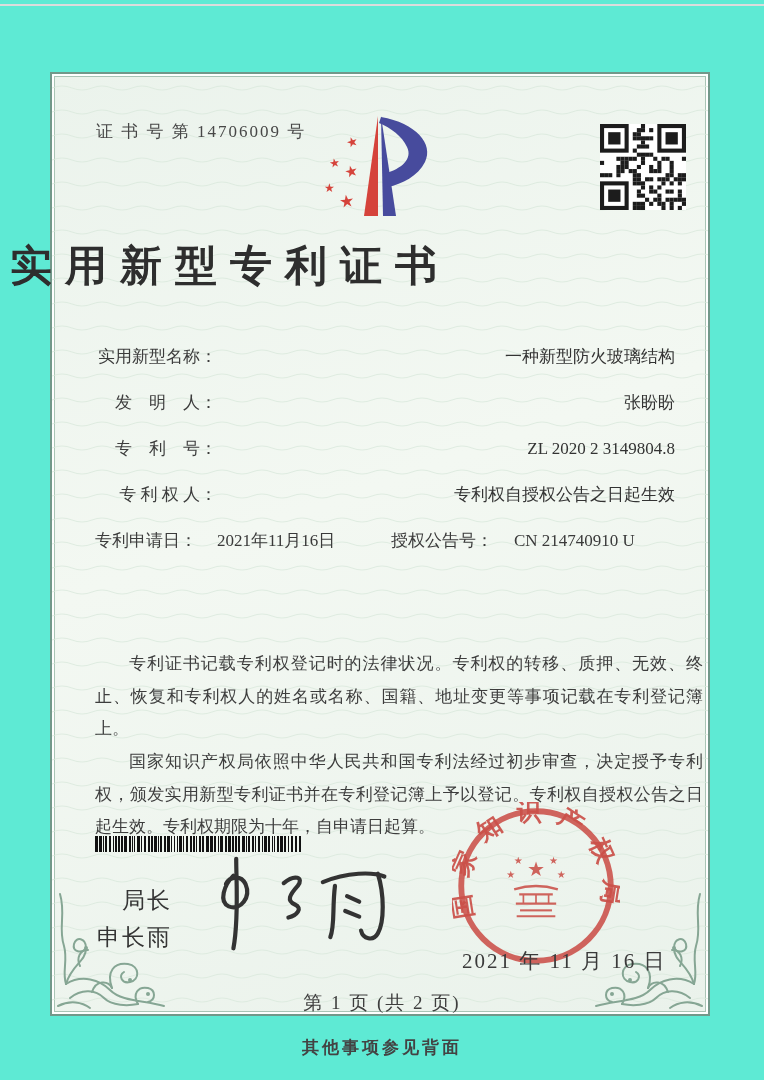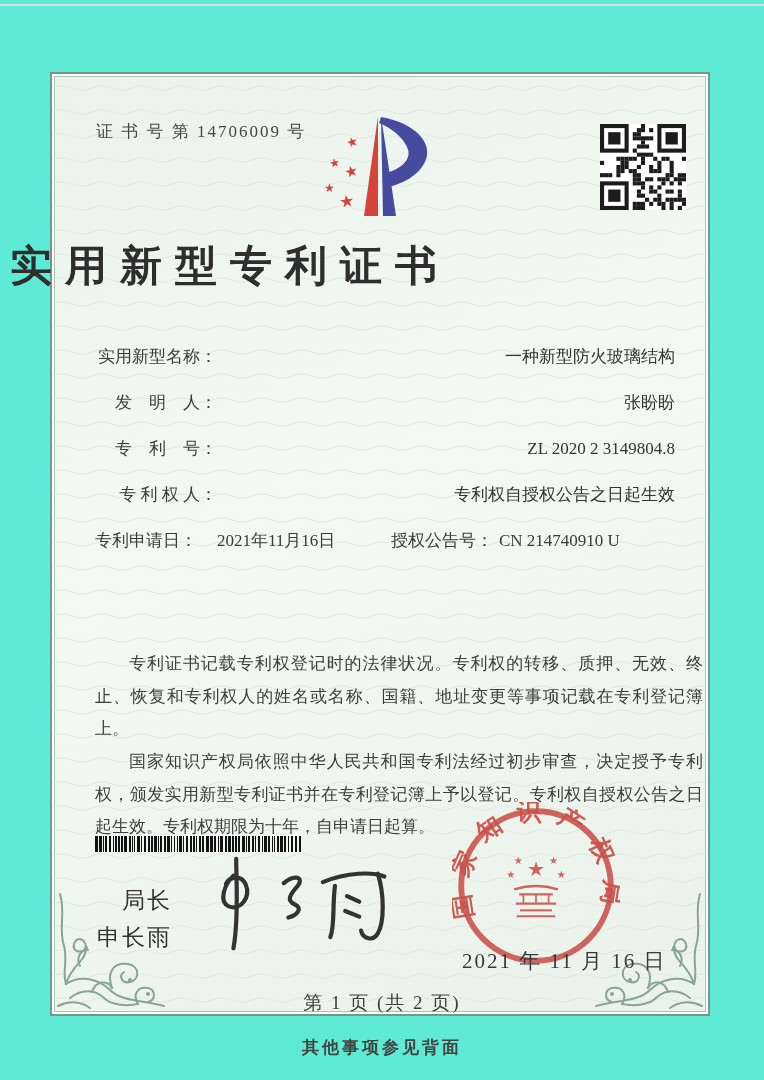--- a/index.html
+++ b/index.html
@@ -294,21 +294,21 @@
       <span class="f-label">专 利 权 人：</span>
       <span class="f-value">专利权自授权公告之日起生效</span>
     </div>
     <div class="grant-row">
       <span class="grant-pair1">
         <span class="f-label" style="flex:0 0 122px">专利申请日：</span>
         <span>2021年11月16日</span>
       </span>
       <span class="grant-pair2">
         <span>授权公告号：</span>
-        <span style="margin-left:6px">CN 214740910 U</span>
+        <span style="margin-left:21px">CN 214740910 U</span>
       </span>
     </div>
   </div>
 
   <div class="paras">
     <p>专利证书记载专利权登记时的法律状况。专利权的转移、质押、无效、终止、恢复和专利权人的姓名或名称、国籍、地址变更等事项记载在专利登记簿上。</p>
     <p>国家知识产权局依照中华人民共和国专利法经过初步审查，决定授予专利权，颁发实用新型专利证书并在专利登记簿上予以登记。专利权自授权公告之日起生效。专利权期限为十年，自申请日起算。</p>
   </div>
 
   <svg class="barcode" viewBox="0 0 210 16" preserveAspectRatio="none">

